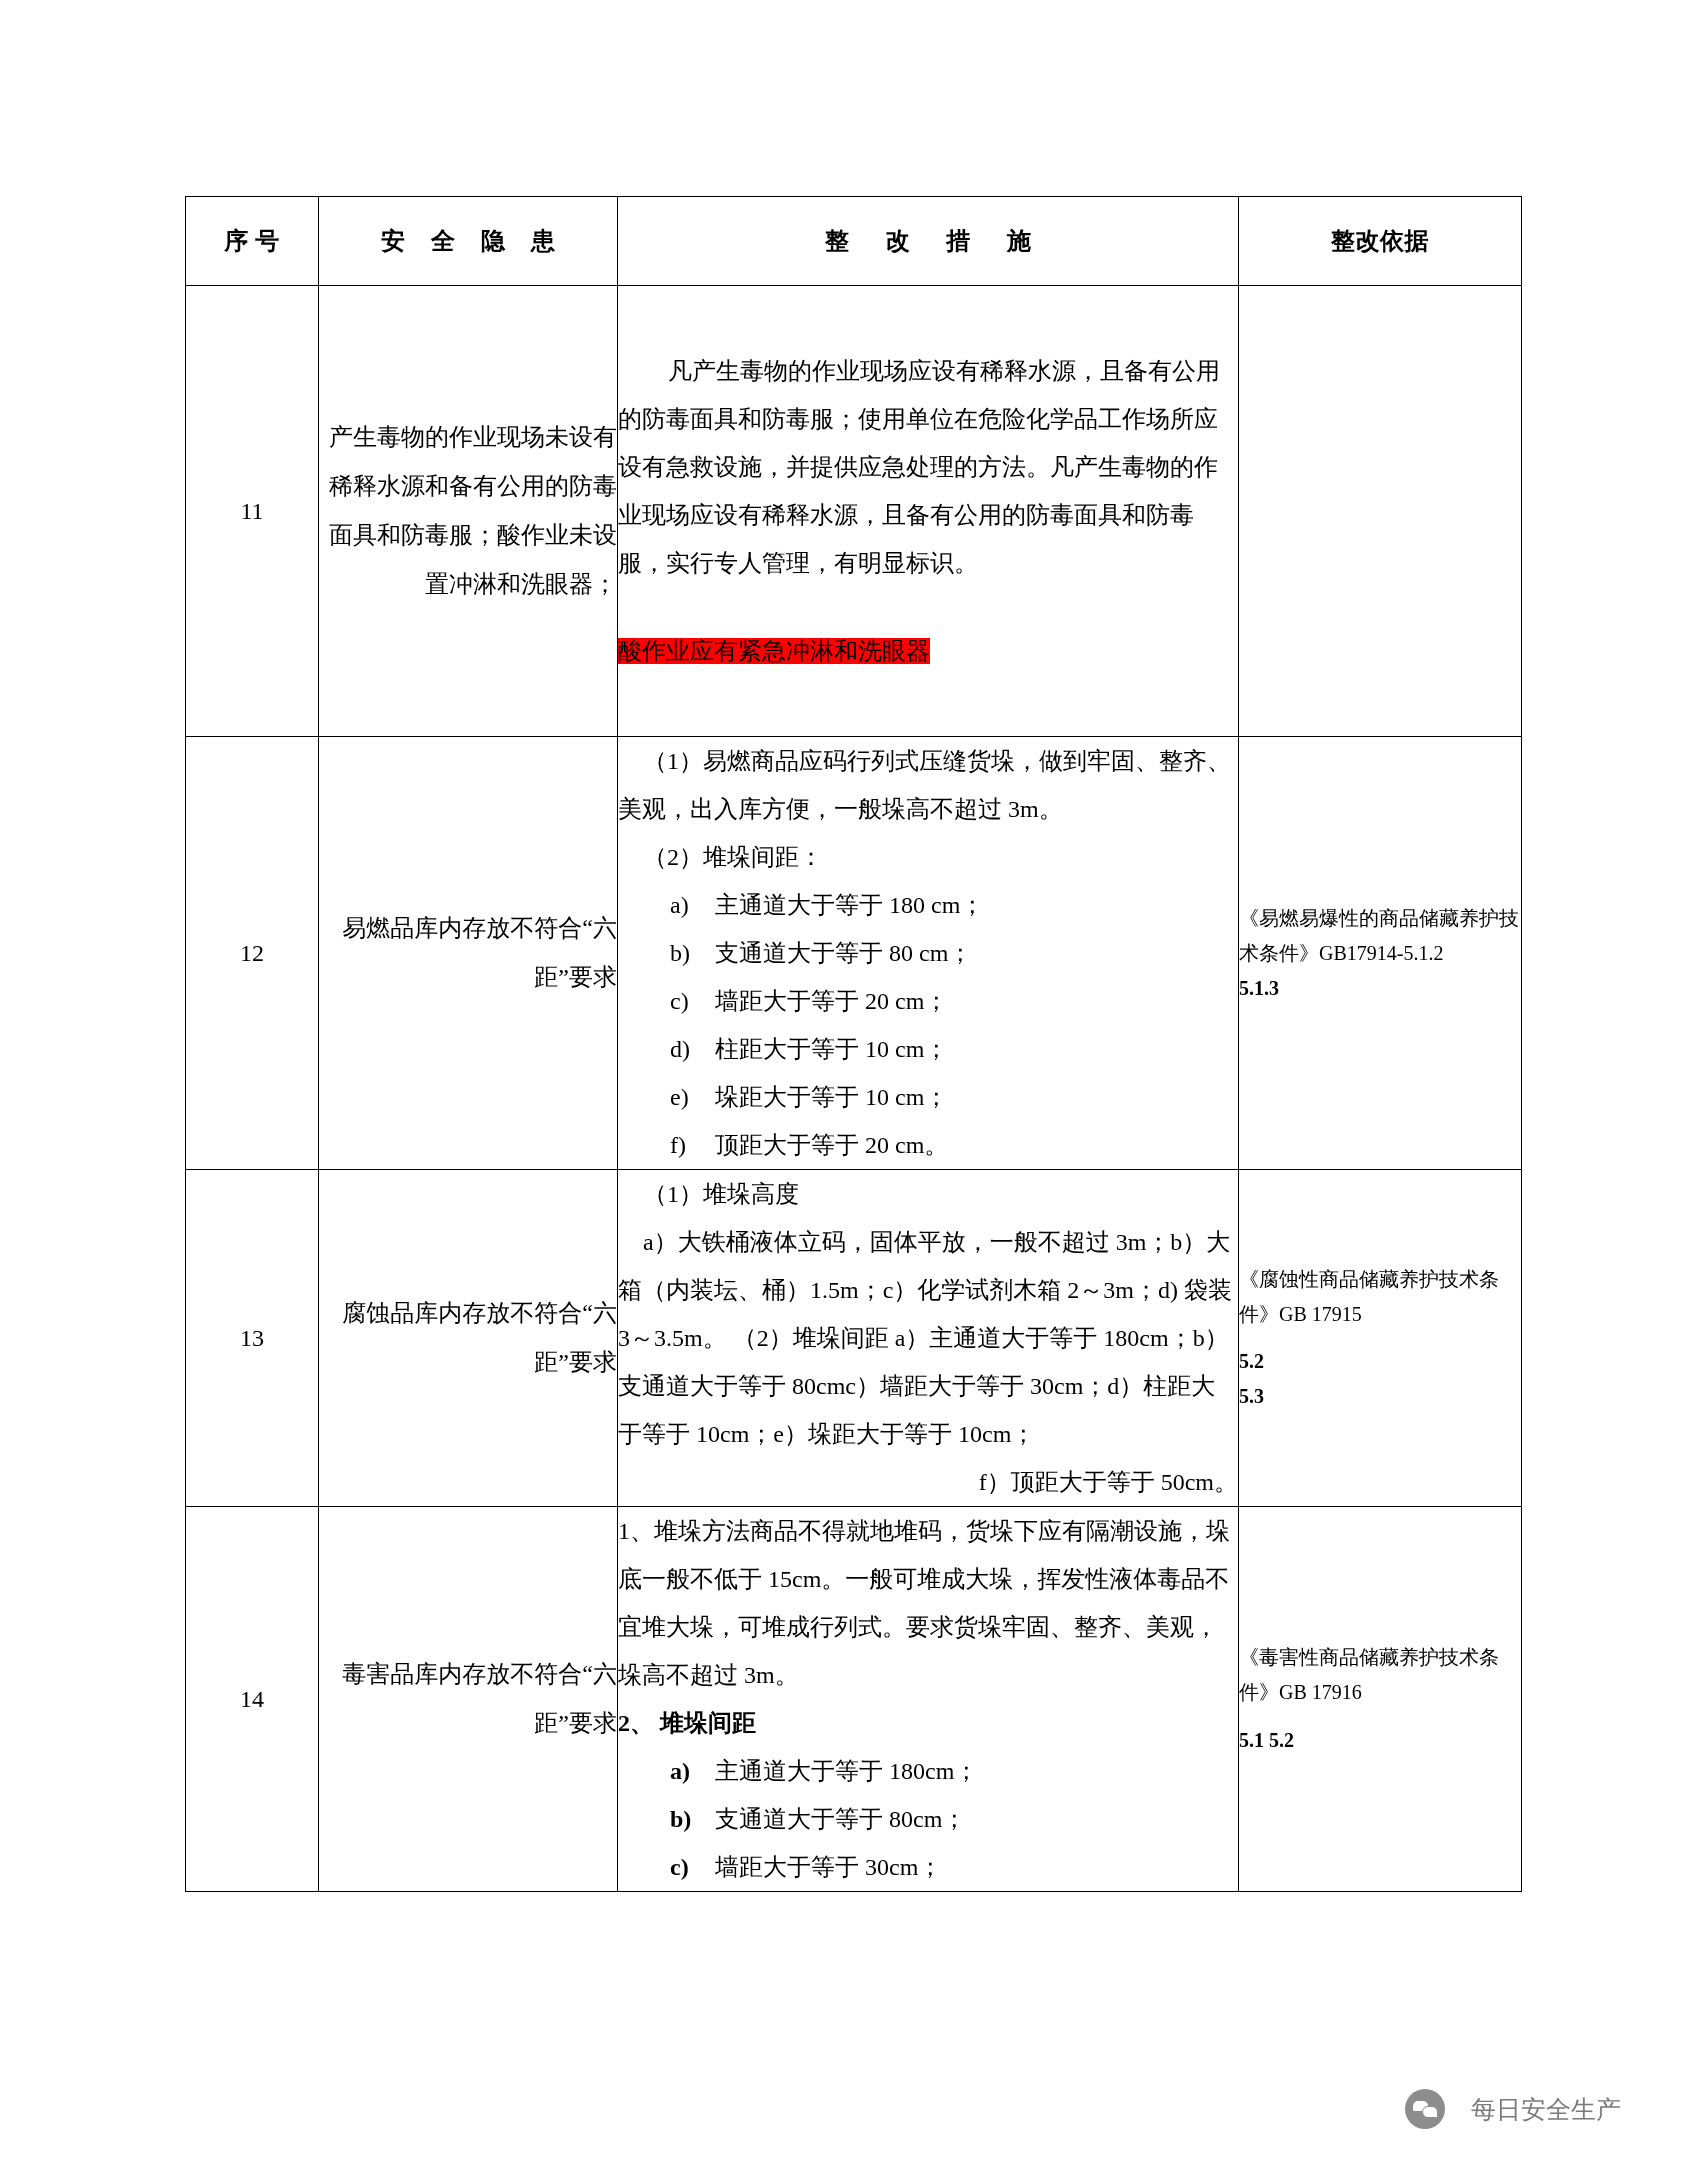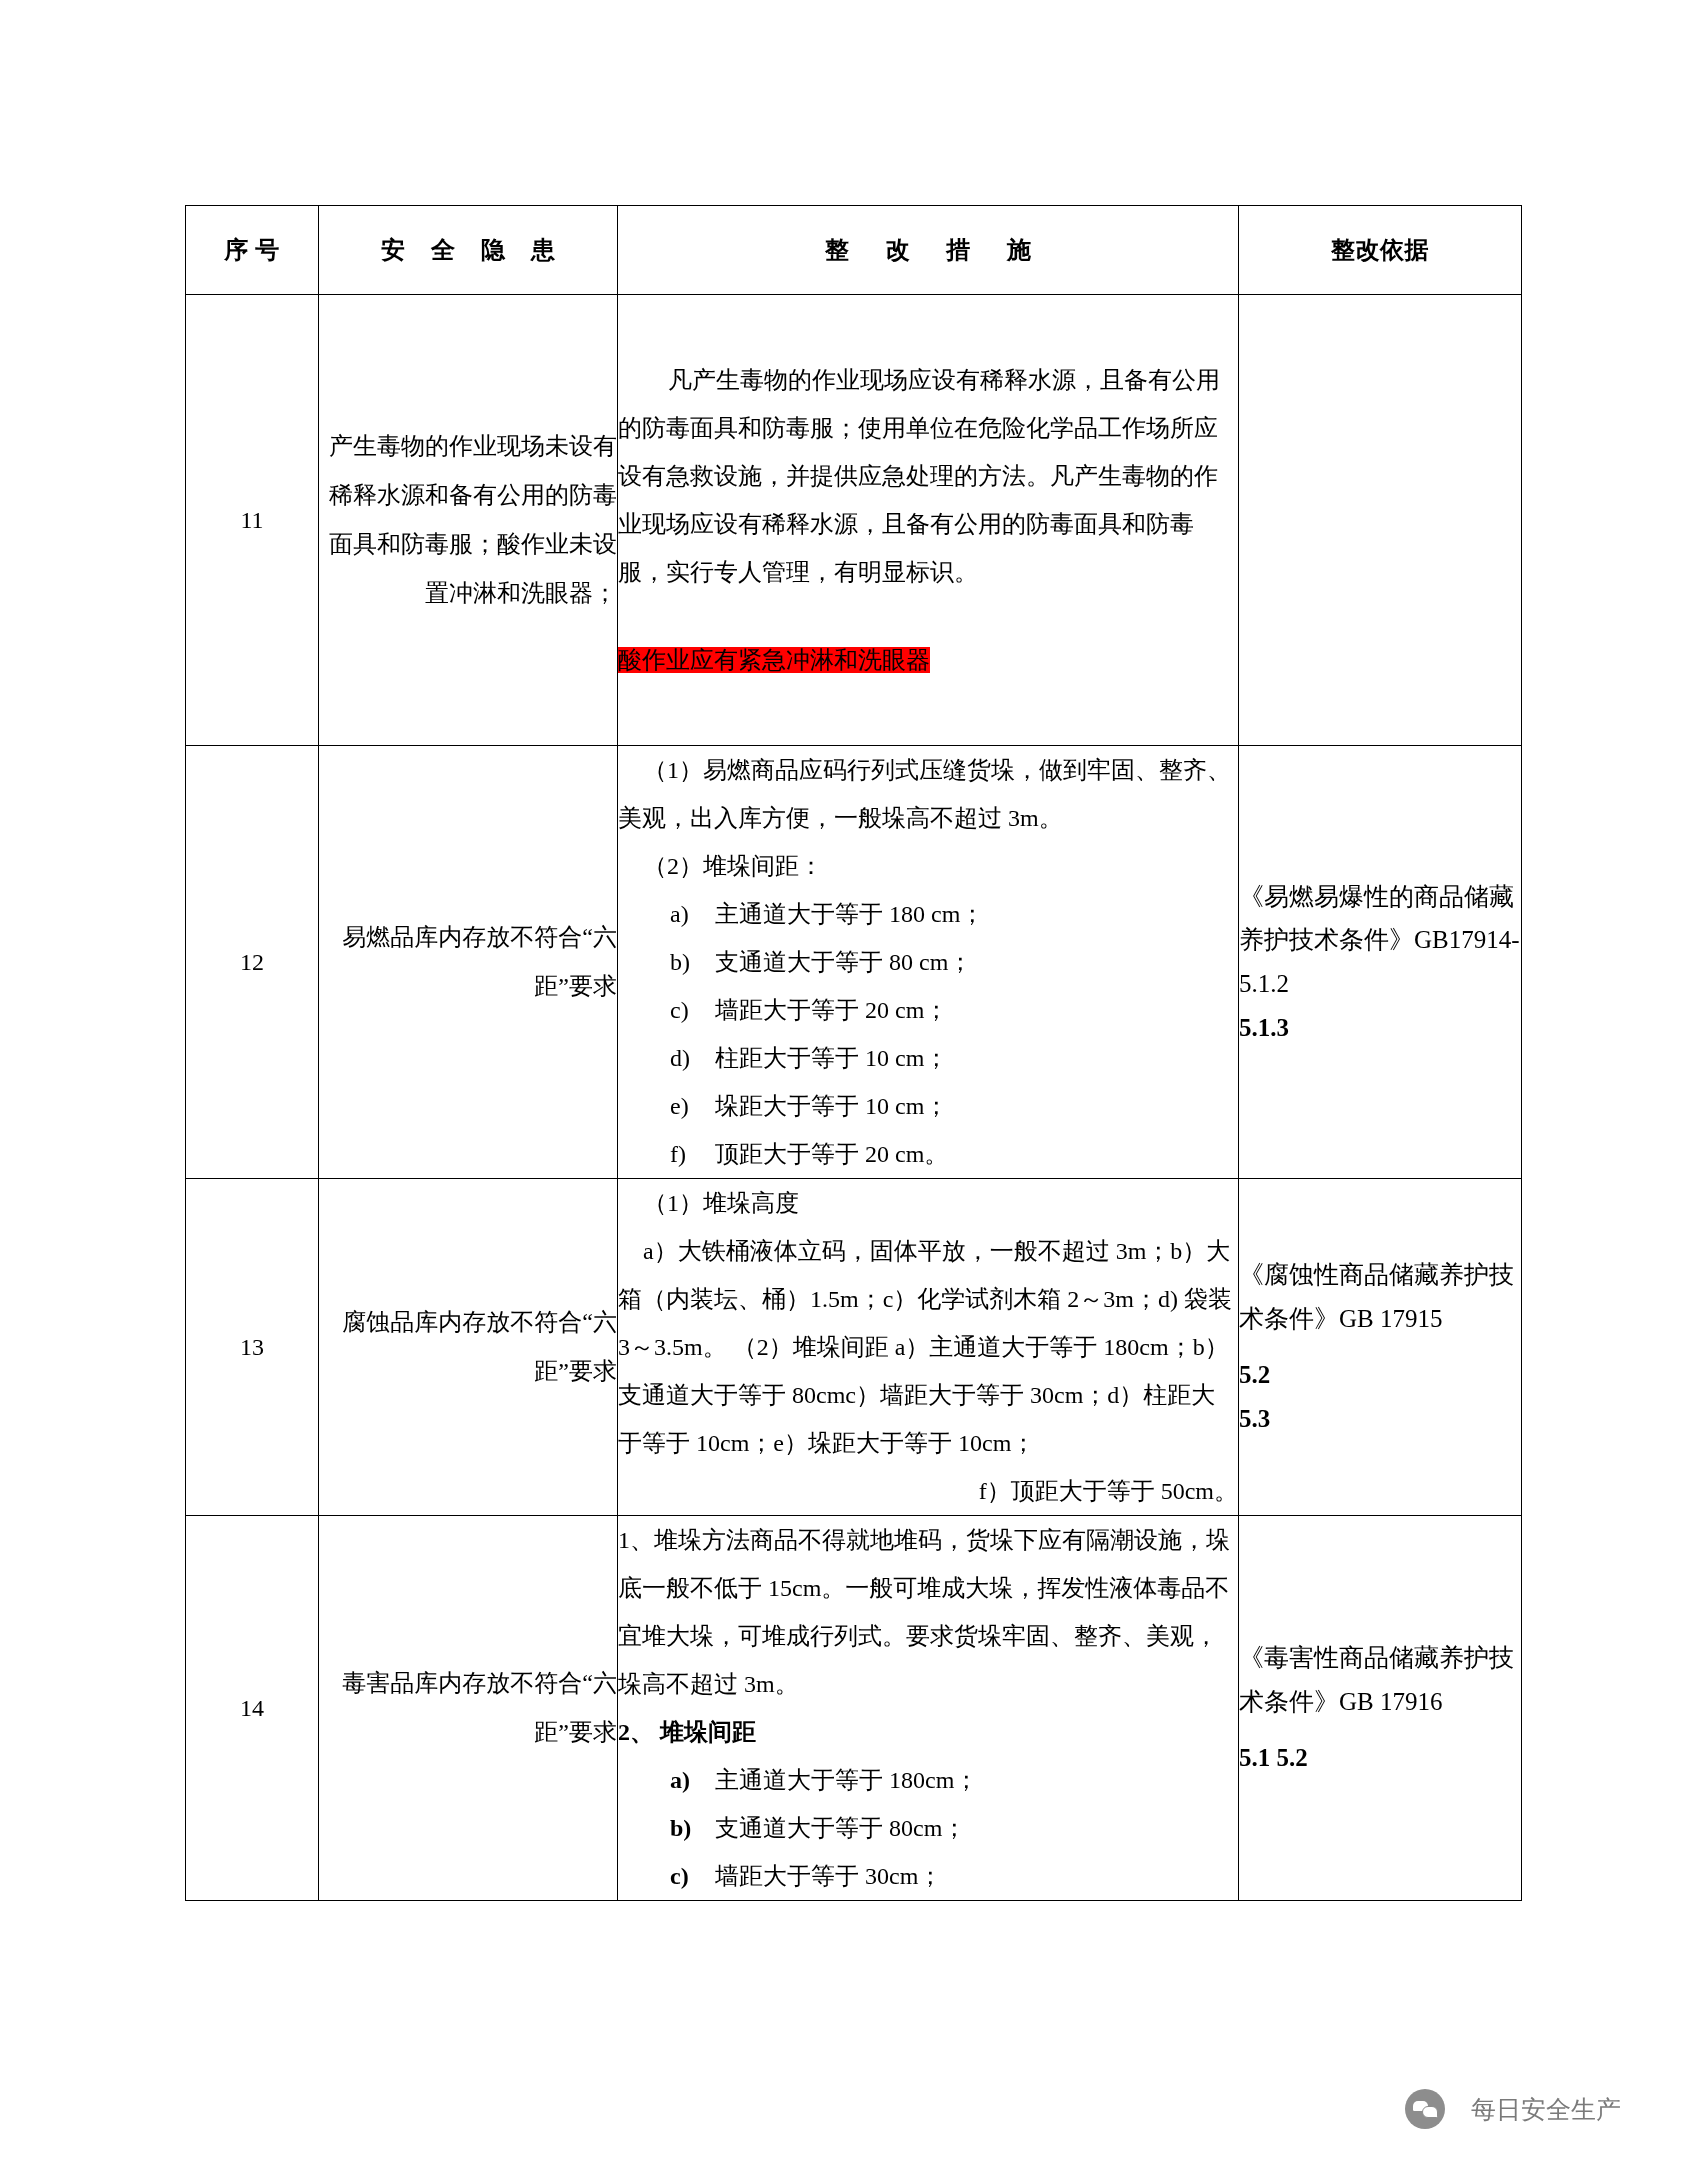--- a/index.html
+++ b/index.html
@@ -16,21 +16,21 @@
   }
   .page {
     position: relative;
     width: 1707px;
     min-height: 2176px;
     box-sizing: border-box;
     padding: 196px 0 0 0;
   }
   table.doc-table {
     border-collapse: collapse;
-    margin: 9px auto;
+    margin: 0 auto;
     width: 1336px;
     table-layout: fixed;
   }
   table.doc-table td, table.doc-table th {
     border: 1.4px solid #000000;
     vertical-align: middle;
     padding: 0;
   }
   col.c-seq { width: 133px; }
   col.c-risk { width: 299px; }
@@ -64,21 +64,21 @@
     padding: 9px 16px 9px 18px;
   }
   .cell-measure {
     text-align: left;
     font-size: 24px;
     line-height: 2.0;
     padding: 14.4px 20px 16px 18px;
   }
   .cell-basis {
     text-align: left;
-    font-size: 25px;
+    font-size: 20px;
     line-height: 1.75;
     padding: 12.6px 12.6px 12.6px 14.4px;
     vertical-align: top;
   }
   .cell-basis.mid { vertical-align: middle; }
 
   .p { margin: 0; }
   .p.indent { text-indent: 50px; }
   .p.indent-sm { text-indent: 25px; }
   .p.right { text-align: right; }

